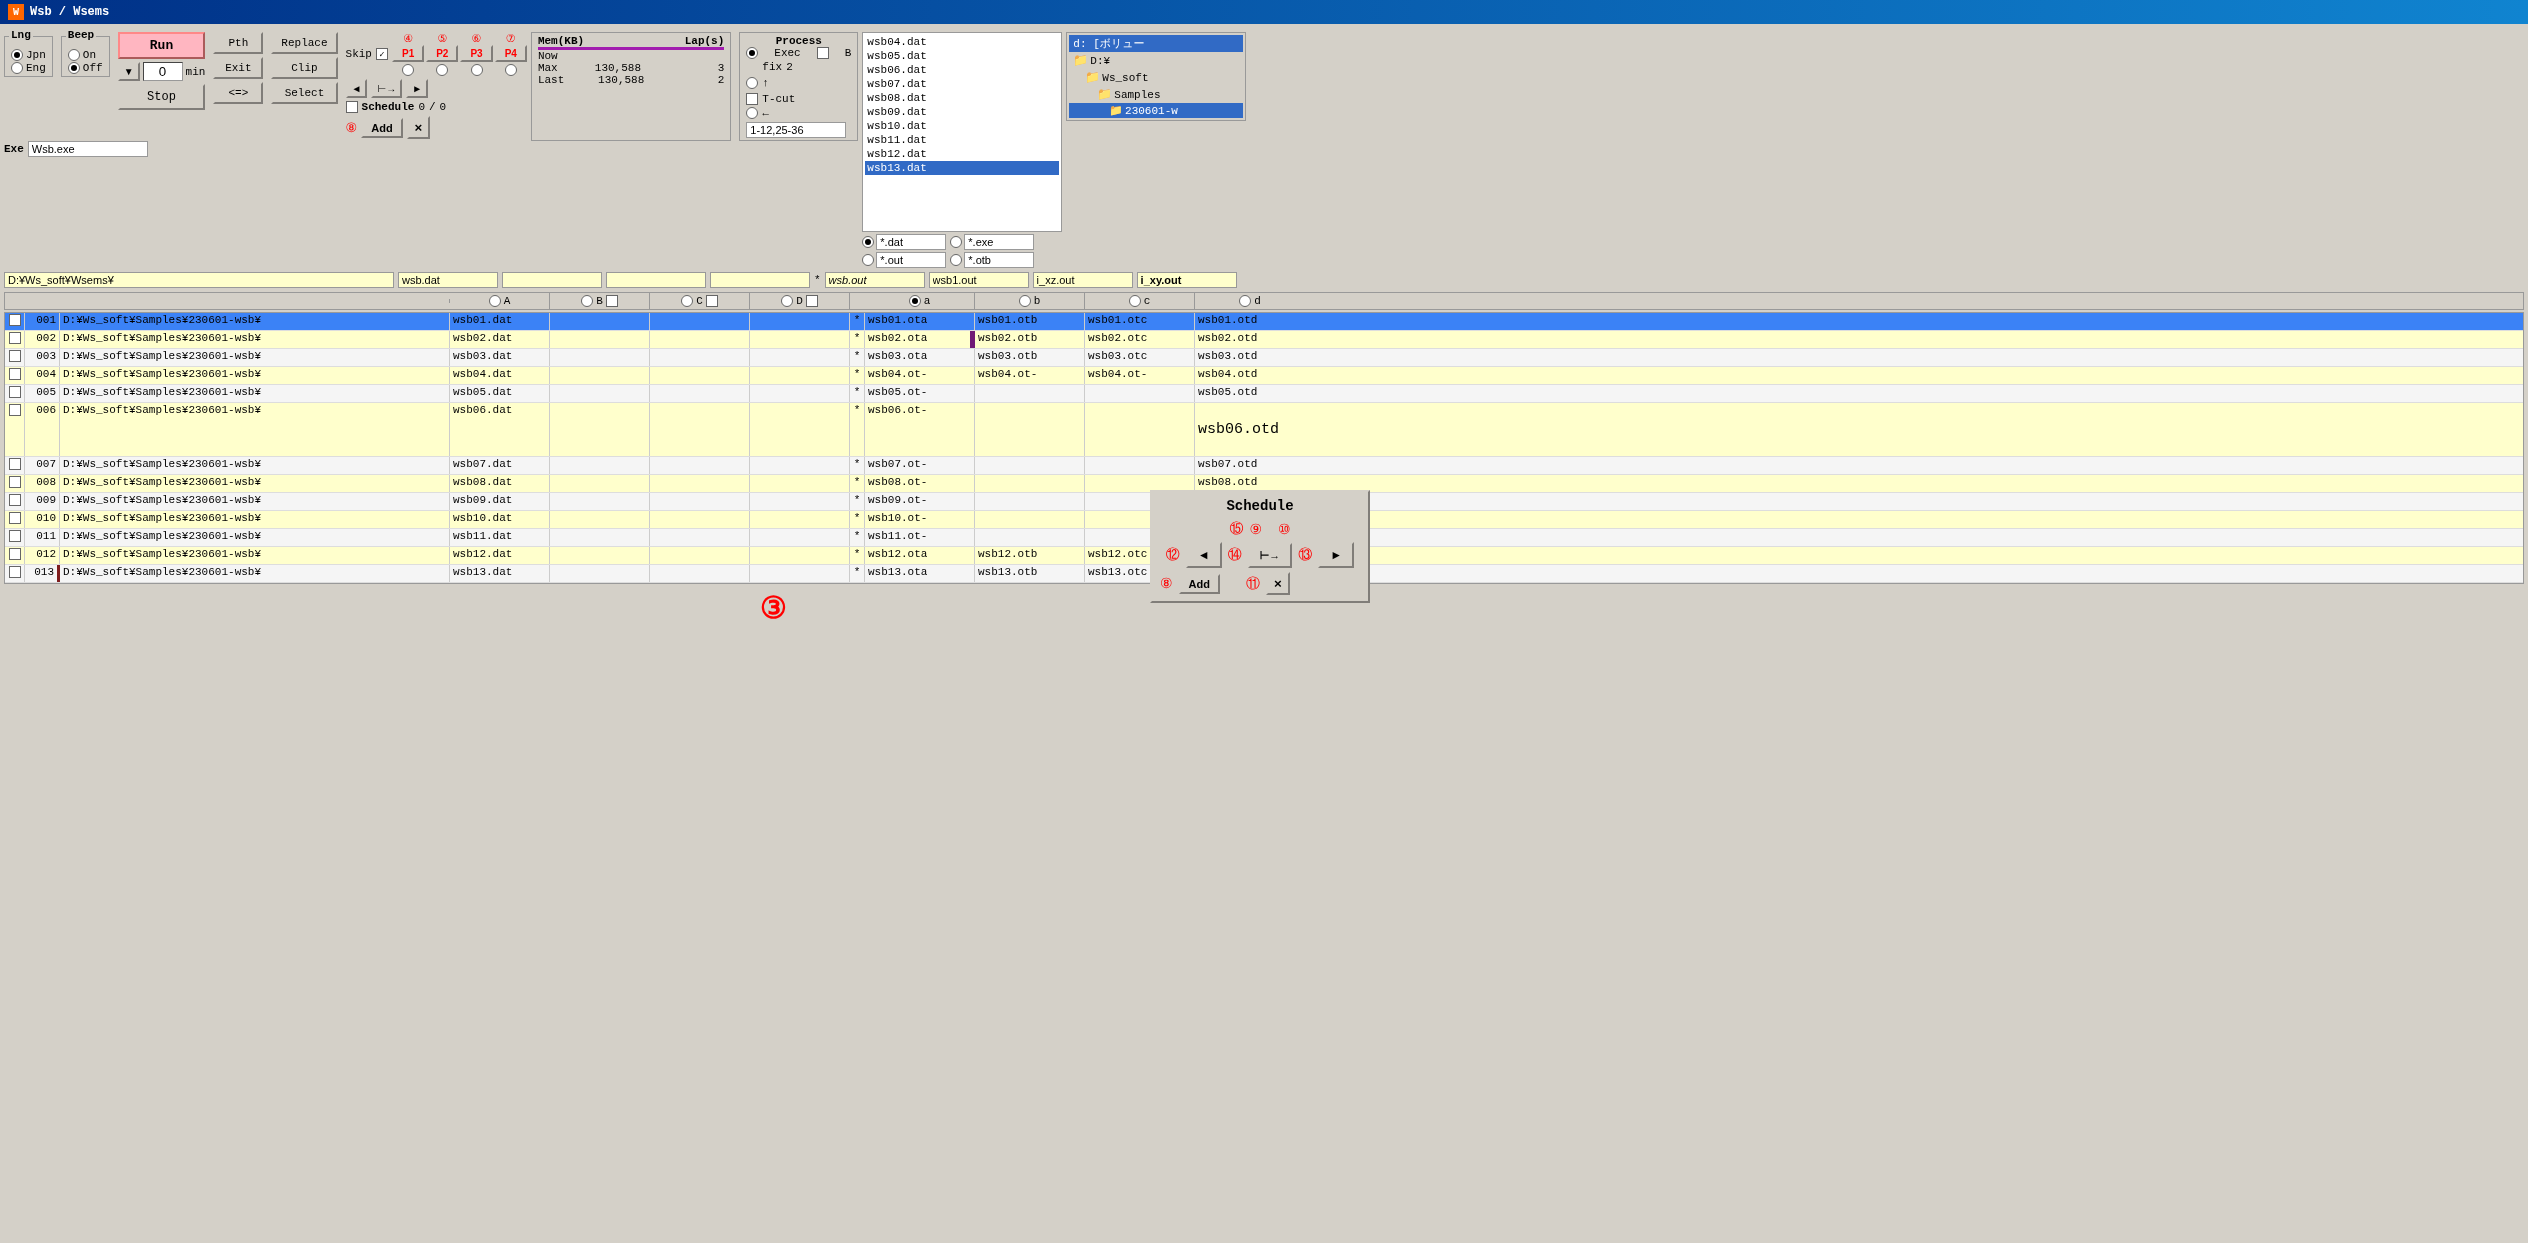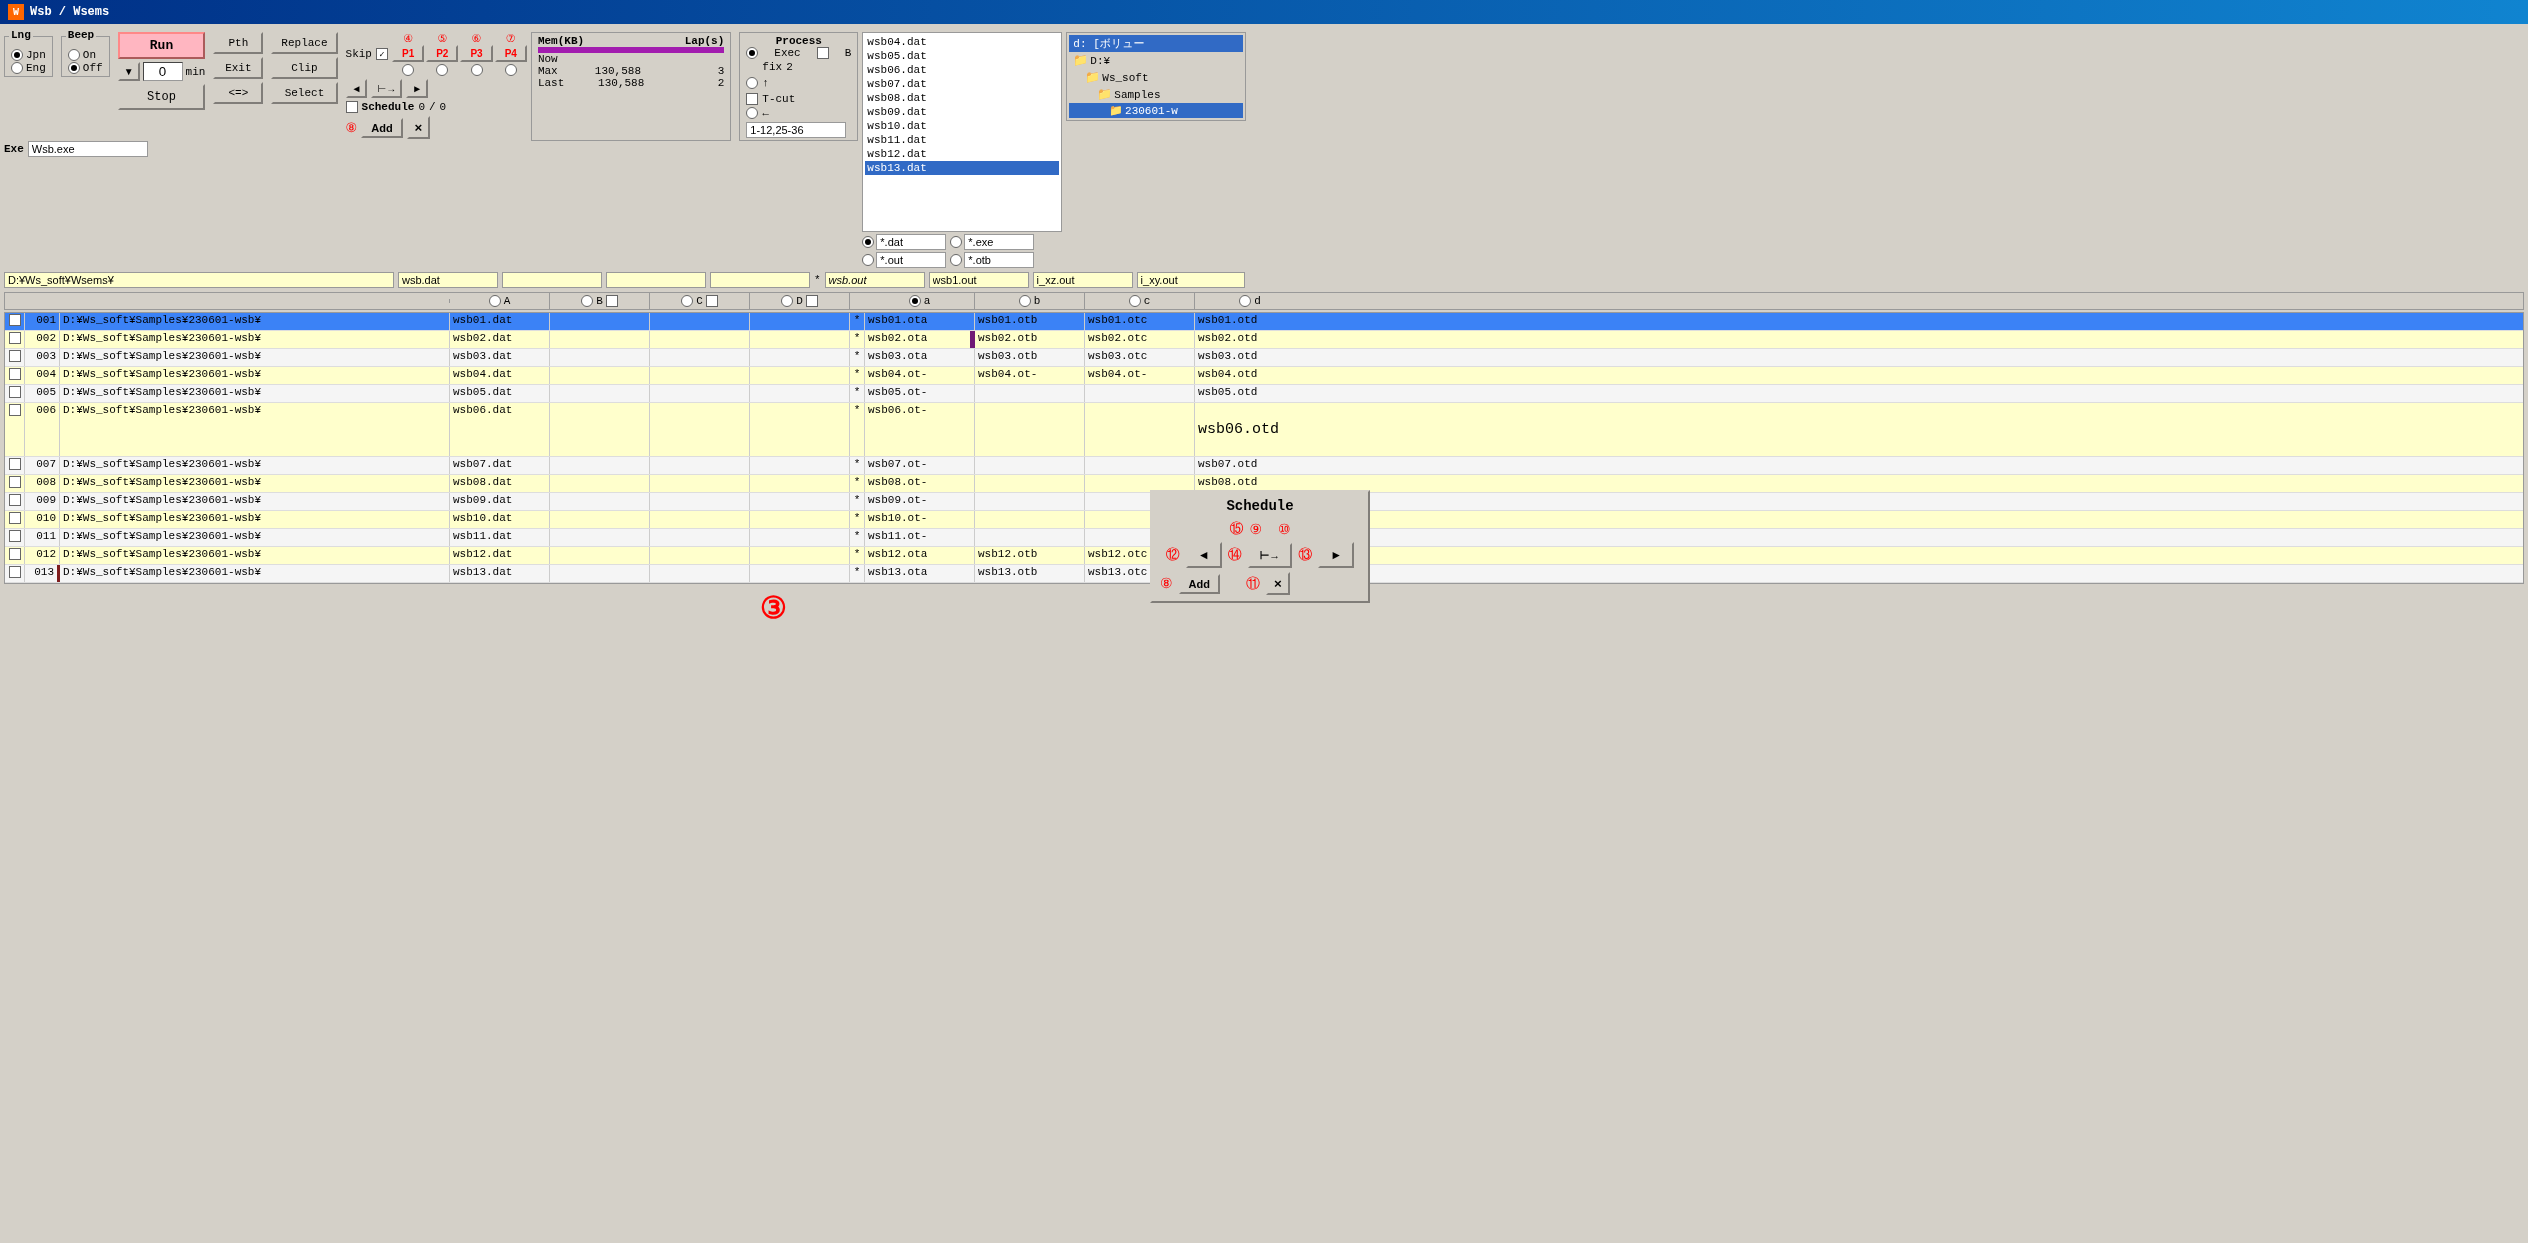--- a/index.html
+++ b/index.html
@@ -130,21 +130,21 @@
       padding: 4px 10px;
     }
     .mem-box {
       border: 1px solid #999;
       background: #d4d0c8;
       padding: 2px 6px;
     }
     .mem-header {
       text-align: center;
       font-weight: bold;
-      border-bottom: 6px solid #a21caf;
+      border-bottom: 3px solid #a21caf;
       display: flex;
       justify-content: space-between;
       gap: 30px;
     }
     .mem-row {
       display: flex;
       justify-content: space-between;
       gap: 20px;
     }
     .mem-val { text-align: right; min-width: 60px; }
@@ -564,21 +564,21 @@
   <div style="display:flex;gap:4px;align-items:center;margin-top:2px;">
     <input class="path-input" style="width: 390px;" value="D:¥Ws_soft¥Wsems¥">
     <input class="path-input" style="width: 100px;" value="wsb.dat">
     <input class="path-input" style="width: 100px;" value="">
     <input class="path-input" style="width: 100px;" value="">
     <input class="path-input" style="width: 100px;" value="">
     <span>*</span>
     <input class="path-input" style="width: 100px; font-style: italic;" value="wsb.out">
     <input class="path-input" style="width: 100px;" value="wsb1.out">
     <input class="path-input" style="width: 100px;" value="i_xz.out">
-    <input class="path-input" style="width: 108px;" value="i_xy.out">
+    <input class="path-input" style="width: 100px; font-weight: bold;" value="i_xy.out">
   </div>
 
   <div style="display:flex;gap:0;align-items:center;margin-top:2px;background:#d4d0c8;border:1px solid #999;">
     <div style="width:20px;"></div>
     <div style="width:35px;"></div>
     <div style="width:390px;display:flex;align-items:center;justify-content:center;border-right:1px solid #999;padding:2px;"></div>
     <div style="width:100px;display:flex;align-items:center;justify-content:center;border-right:1px solid #999;padding:2px;gap:3px;">
       <div class="radio-circle"></div>
       <span>A</span>
     </div>

